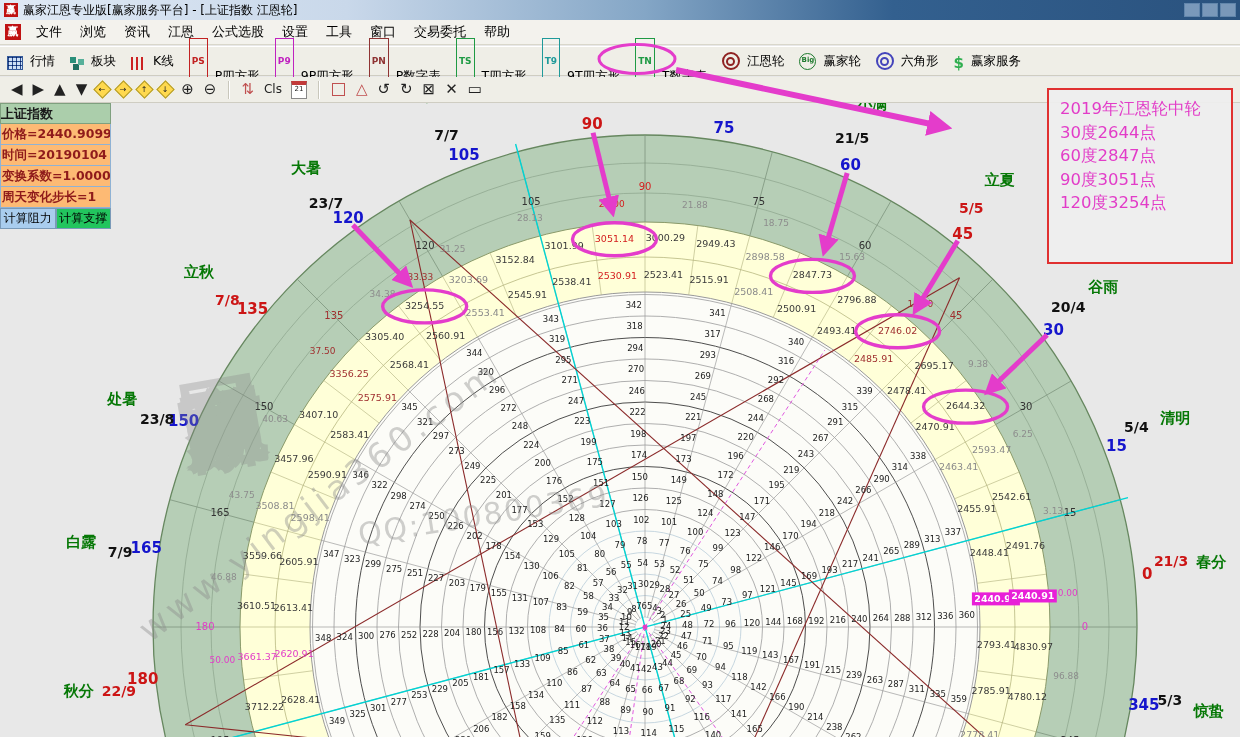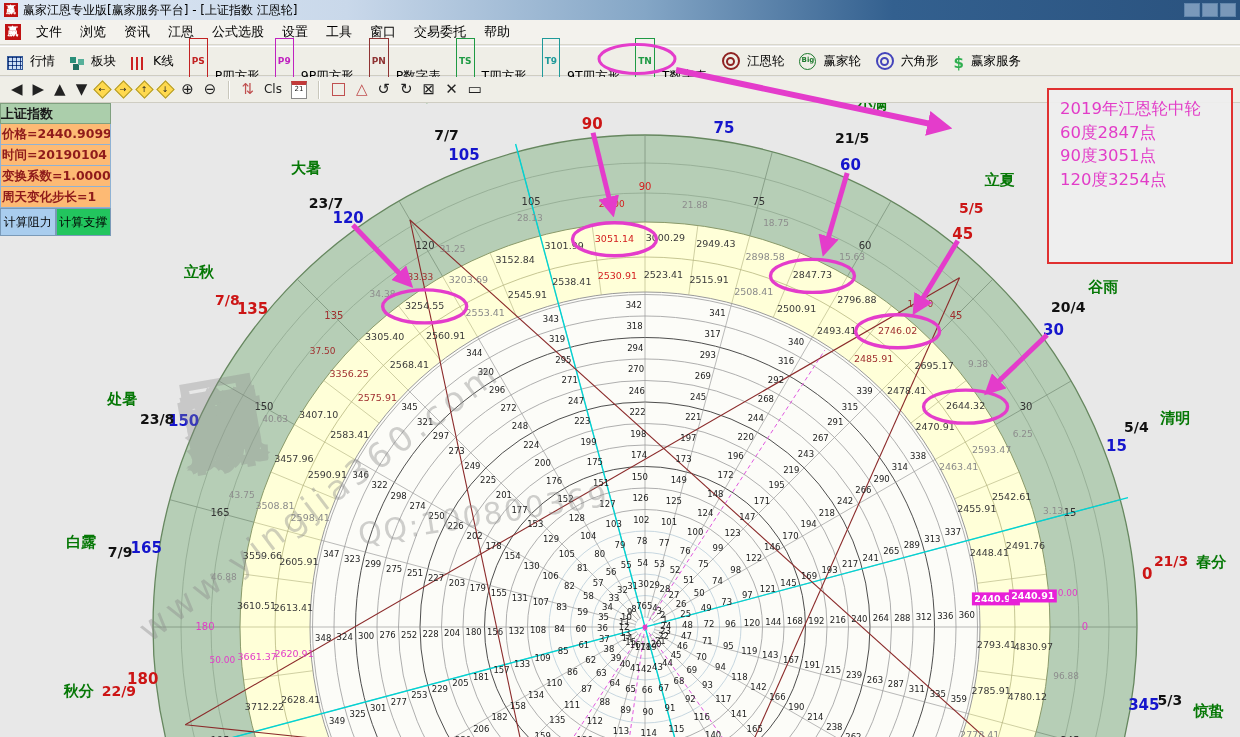--- a/index.html
+++ b/index.html
@@ -48,21 +48,21 @@
   .cal{width:14px;height:13px;border:1px solid #888;background:#fff;font-size:7px;line-height:9px;
     text-align:center;color:#222;border-top:4px solid #c23a3a;margin:0 4px}
   .rsq{width:11px;height:11px;border:1px solid #c05050;margin:0 6px}
   
   .panel{position:absolute;left:0;top:103px;width:111px;z-index:30}
   .panel .hd{background:#abceab;border:1px solid #7fa07f;font-size:13px;font-weight:bold;color:#1a1a1a;
     text-align:left;height:19px;line-height:19px}
   .panel .row{background:#fdba74;border:1px solid #8fb2d4;border-top:none;color:#8f1b1b;font-weight:bold;
     font-size:12.5px;height:20px;line-height:20px;padding-left:1px;white-space:nowrap;overflow:hidden}
   .panel .btns{display:flex}
-  .panel .btns button{flex:1;height:28px;font-size:12px;border:1px solid #7a9ab8;padding:0;
+  .panel .btns button{flex:1;height:21px;font-size:12px;border:1px solid #7a9ab8;padding:0;
     font-family:Liberation Mono, monospace;color:#000}
   .panel .btns button:first-child{background:#a9cdee}
   .panel .btns button:last-child{background:#22c55e}
   
   .redbox{position:absolute;left:1047px;top:88px;width:186px;height:176px;border:2px solid #e03030;
     background:rgba(238,238,238,.93);z-index:40;box-sizing:border-box;padding:7px 0 0 11px}
   .redbox div{color:#e23cc8;font-size:16.5px;line-height:23.5px;white-space:nowrap}
   
   #wheel{position:absolute;left:0;top:103px;z-index:10}
   #overlay{position:absolute;left:0;top:0;z-index:50;pointer-events:none}
@@ -913,20 +913,21 @@
     <div class="row">变换系数=1.00000</div>
     <div class="row">周天变化步长=1</div>
     <div class="btns">
       <button>计算阻力</button>
       <button>计算支撑</button>
     </div>
   </div>
 
 <div class="redbox" id="redbox">
     <div>2019年江恩轮中轮</div>
+    <div>30度2644点</div>
     <div>60度2847点</div>
     <div>90度3051点</div>
     <div>120度3254点</div>
   </div>
 
 <svg id="overlay" width="1240" height="737" viewBox="0 0 1240 737">
     <defs>
       <marker id="ah" viewBox="0 0 10 10" refX="7" refY="5" markerWidth="4.2" markerHeight="4.2" orient="auto">
         <path d="M0,0 L10,5 L0,10 z" fill="#e43ccb"></path>
       </marker>

